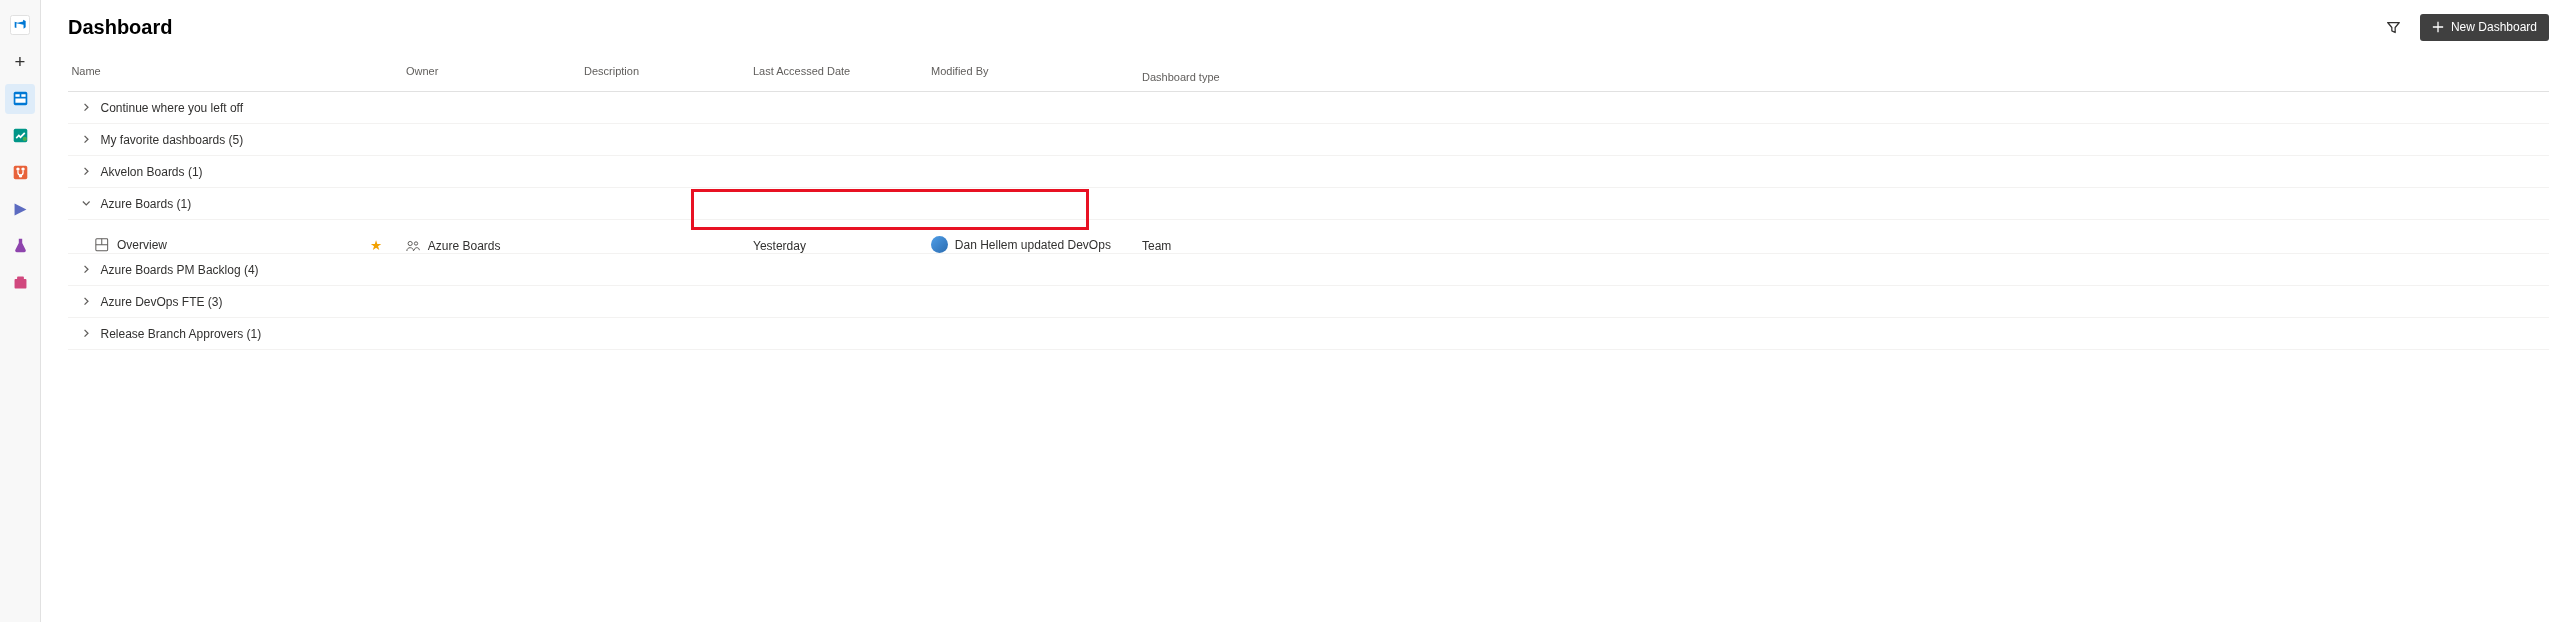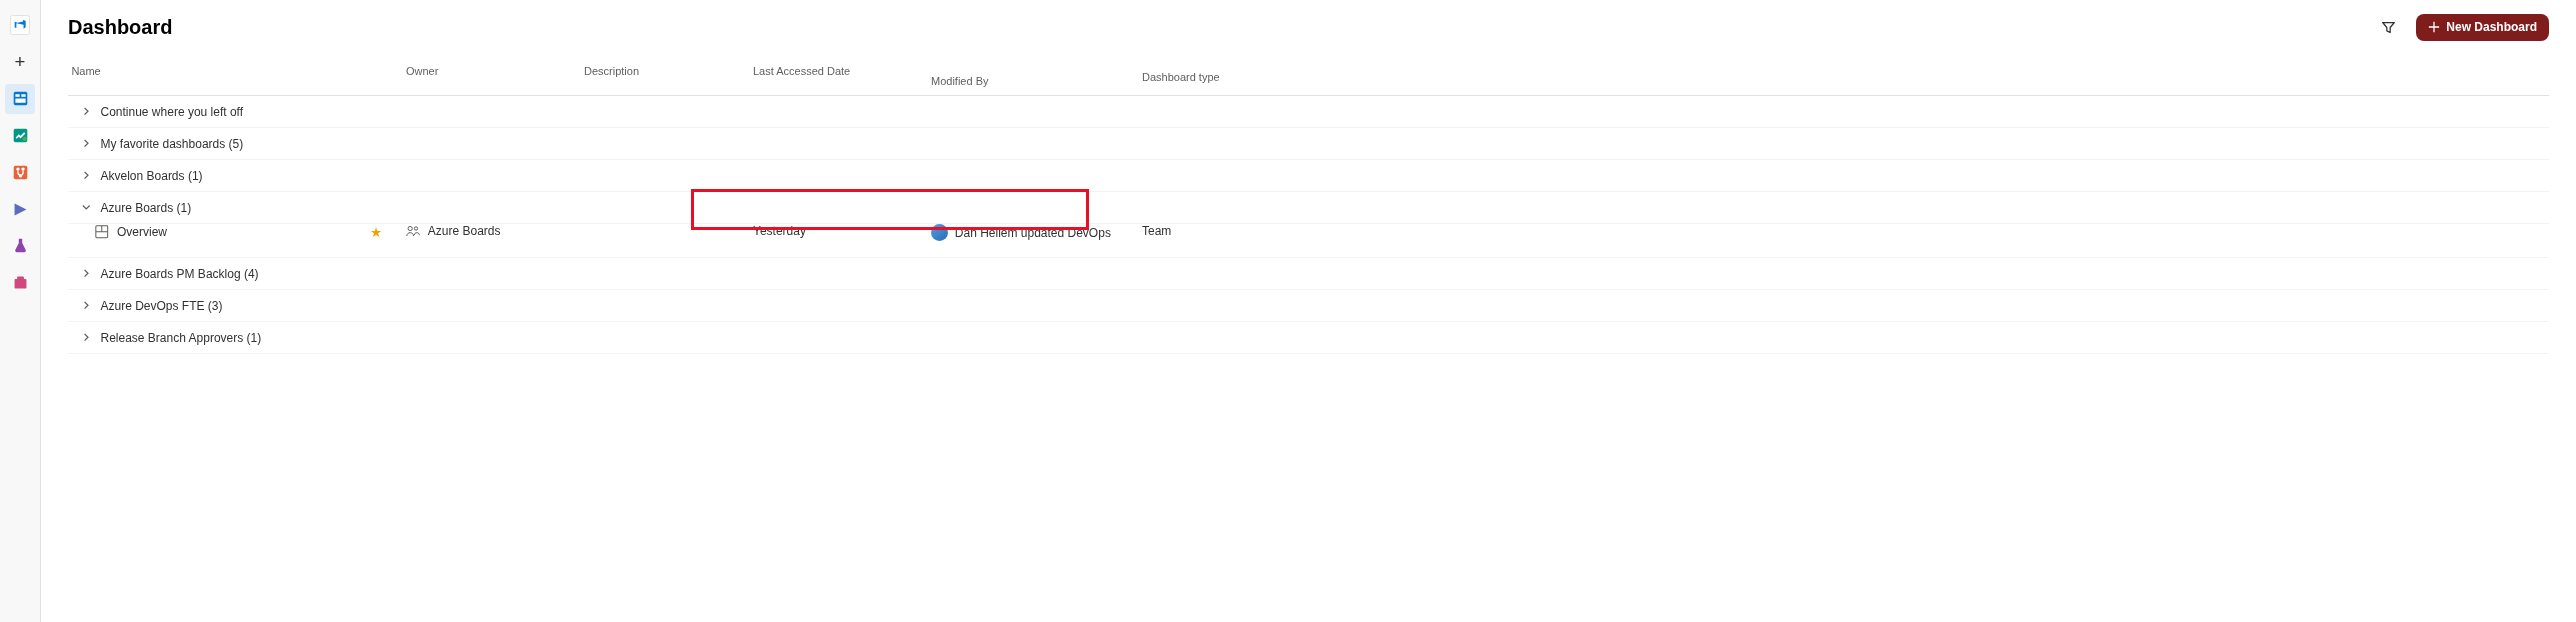--- a/index.html
+++ b/index.html
@@ -9,36 +9,36 @@
     .sidebar { width: 41px; background: #f8f8f8; border-right: 0.8px solid #e1e1e1; display: flex; flex-direction: column; align-items: center; padding-top: 6.8px; }
     .sidebar-item { width: 30px; height: 30px; display: flex; align-items: center; justify-content: center; margin: 3.4px 0; border-radius: 3.4px; cursor: pointer; }
     .sidebar-item.active { background: #deecf9; }
     .sidebar-icon { width: 20px; height: 20px; display: flex; align-items: center; justify-content: center; border-radius: 2.5px; }
 
     .main { flex: 1; padding: 13.5px 27px 0 27px; }
     .header { display: flex; align-items: center; justify-content: space-between; margin-bottom: 24px; }
     .page-title { font-size: 20px; font-weight: 600; color: #000; }
     .header-actions { display: flex; align-items: center; gap: 13.5px; }
     .filter-btn { width: 27px; height: 27px; display: flex; align-items: center; justify-content: center; cursor: pointer; background: transparent; border: none; }
-    .new-btn { display: flex; align-items: center; gap: 6.8px; background: #7f1d1d; color: #fff; border: none; padding: 6.8px 12px; border-radius: 8px; font-size: 12px; cursor: pointer; font-weight: 700; }
+    .new-btn { display: flex; align-items: center; gap: 6.8px; background: #404040; color: #fff; border: none; padding: 6.8px 12px; border-radius: 3px; font-size: 12px; cursor: pointer; font-weight: 400; }
 
     .table { width: 100%; }
     .thead { display: flex; border-bottom: 0.8px solid #e1e1e1; padding-bottom: 8px; color: #605e5c; font-size: 11px; }
     .col-name { flex: 0 0 338px; padding-left: 3.4px; }
     .col-owner { flex: 0 0 178px; }
     .col-desc { flex: 0 0 169px; }
     .col-access { flex: 0 0 178px; }
-    .col-mod { flex: 0 0 211px; margin-top: 10px; }
+    .col-mod { flex: 0 0 211px; }
     .col-type { flex: 1; margin-top: 6px; }
 
     .group-row { display: flex; align-items: center; padding: 8.5px 0 8.5px 12px; border-bottom: 0.8px solid #f3f2f1; cursor: pointer; }
     .chevron { width: 12px; height: 12px; display: flex; align-items: center; justify-content: center; margin-right: 8.5px; color: #605e5c; }
     .group-label { font-size: 12px; color: #323130; }
 
-    .dash-row { display: flex; align-items: flex-start; border-bottom: 0.8px solid #f3f2f1; height: 34px; }
+    .dash-row { display: flex; align-items: flex-end; border-bottom: 0.8px solid #f3f2f1; height: 34px; }
     .dash-name-cell { flex: 0 0 338px; display: flex; align-items: center; padding-left: 27px; }
     .dash-icon { width: 13.5px; height: 13.5px; margin-right: 8.5px; color: #605e5c; }
     .dash-name { flex: 1; }
     .star { color: #f2a100; margin-left: auto; margin-right: 24px; font-size: 13.5px; }
     .owner-cell { flex: 0 0 178px; display: flex; align-items: center; gap: 6.8px; }
     .desc-cell { flex: 0 0 169px; }
     .access-cell { flex: 0 0 178px; }
     .mod-cell { flex: 0 0 211px; display: flex; align-items: center; gap: 6.8px; }
     .type-cell { flex: 1; }
     .avatar { width: 17px; height: 17px; border-radius: 50%; background: linear-gradient(135deg, #4f9ee8, #2b6cb0); display: inline-block; }

